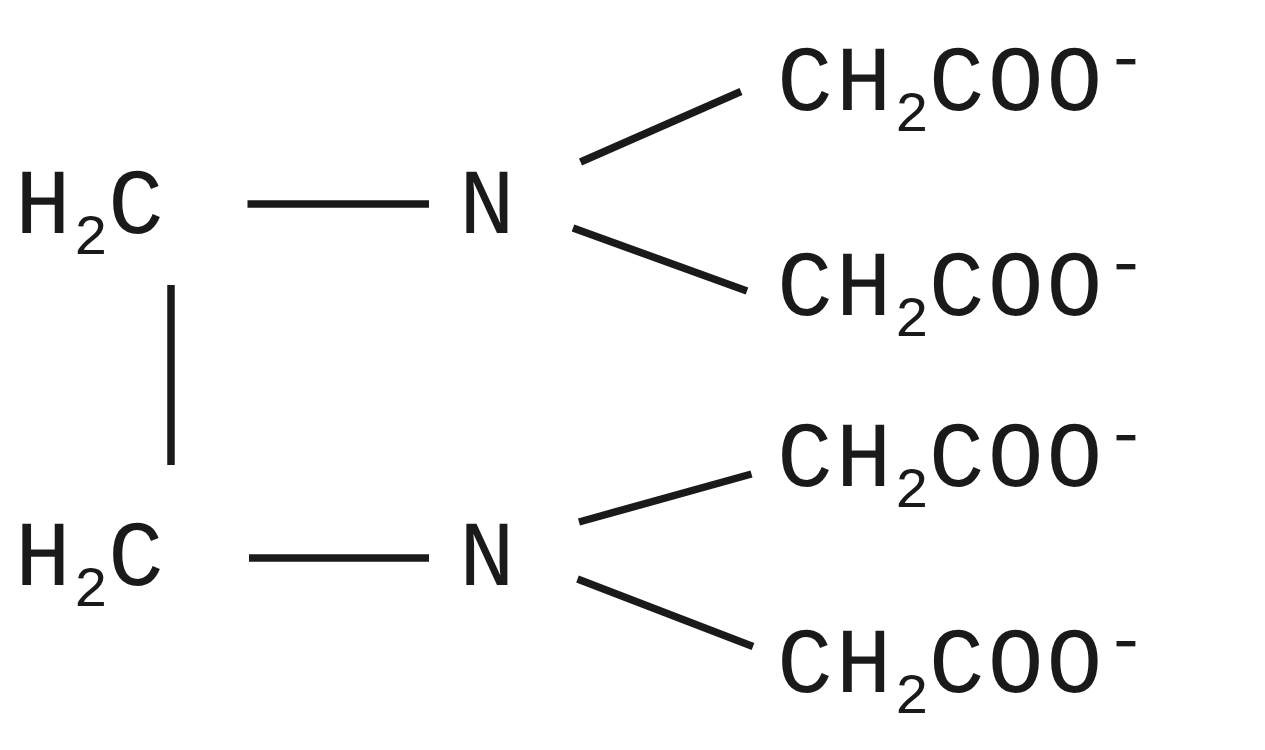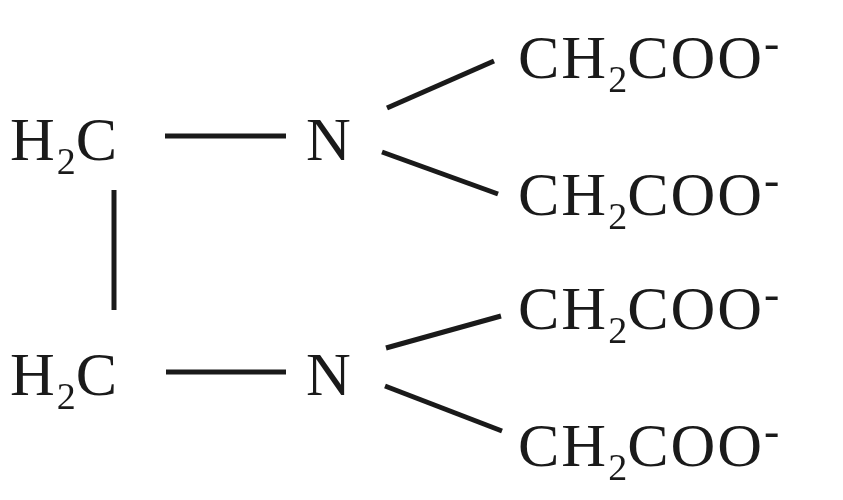--- a/index.html
+++ b/index.html
@@ -19,21 +19,21 @@
       position: absolute;
       left: 0; top: 0;
       width: 843px; height: 500px;
     }
     .bonds {
       position: absolute;
       left: 0; top: 0;
     }
     .atom {
       position: absolute;
-      font-family: Liberation Serif, serif;
+      font-family: Liberation Mono, monospace;
       font-size: 62px;
       line-height: 1;
       white-space: nowrap;
       letter-spacing: 2px;
     }
     .atom sub {
       font-size: 38px;
       vertical-align: -14px;
       line-height: 0;
       letter-spacing: 0;

